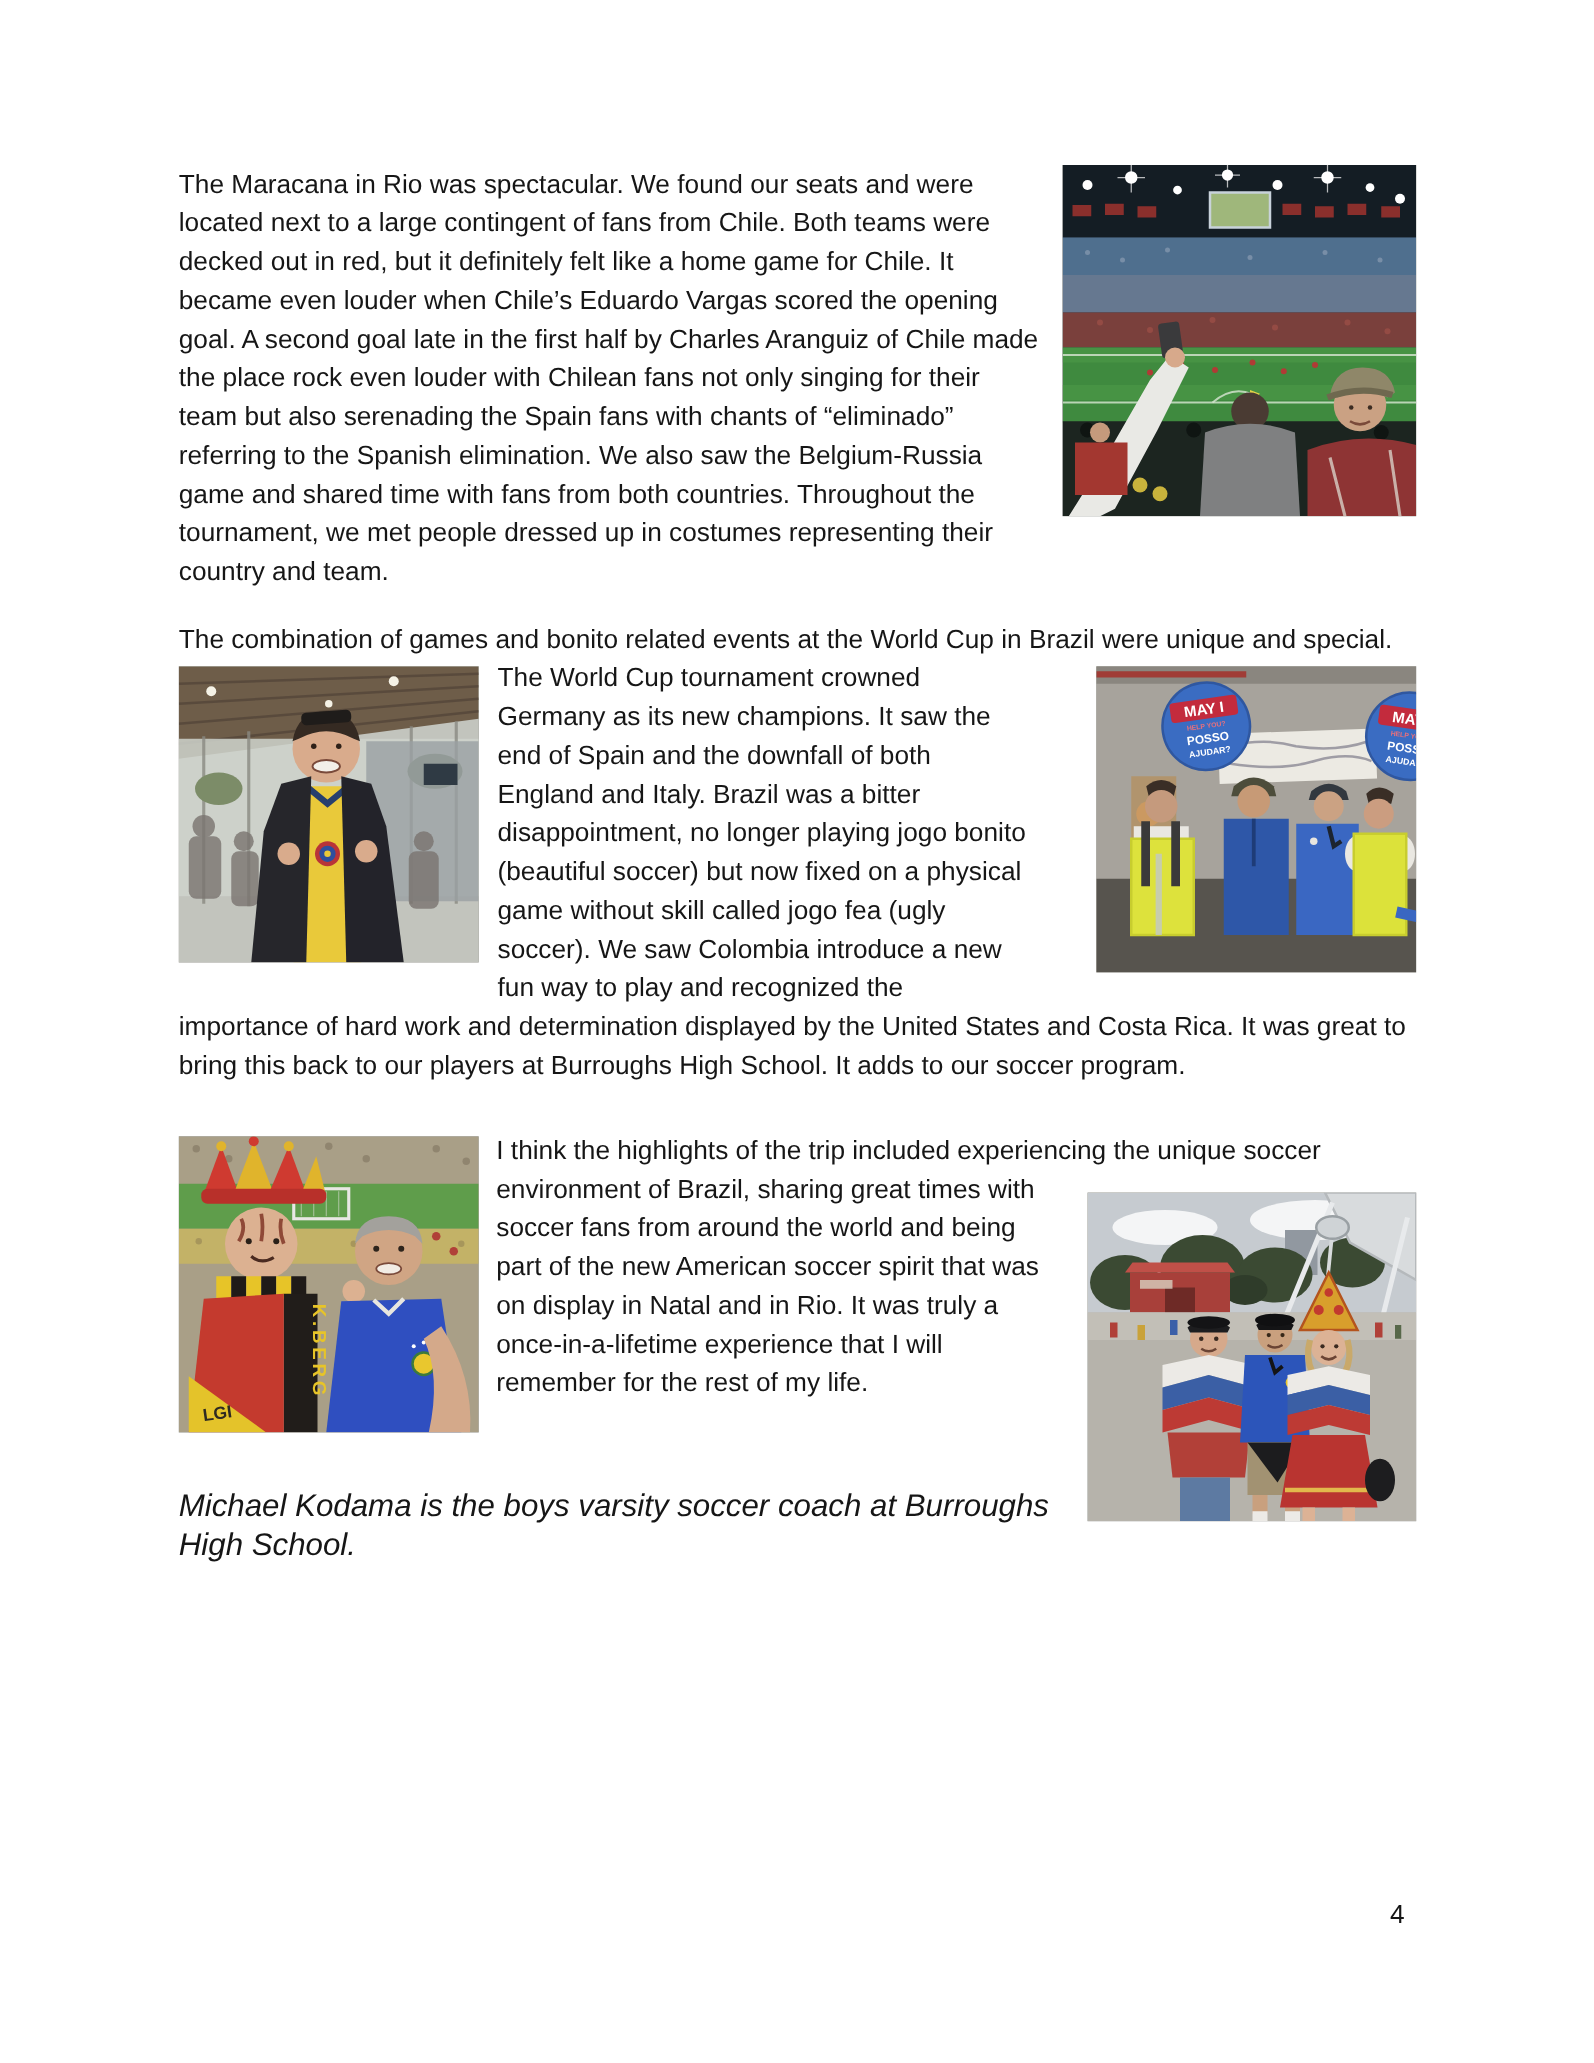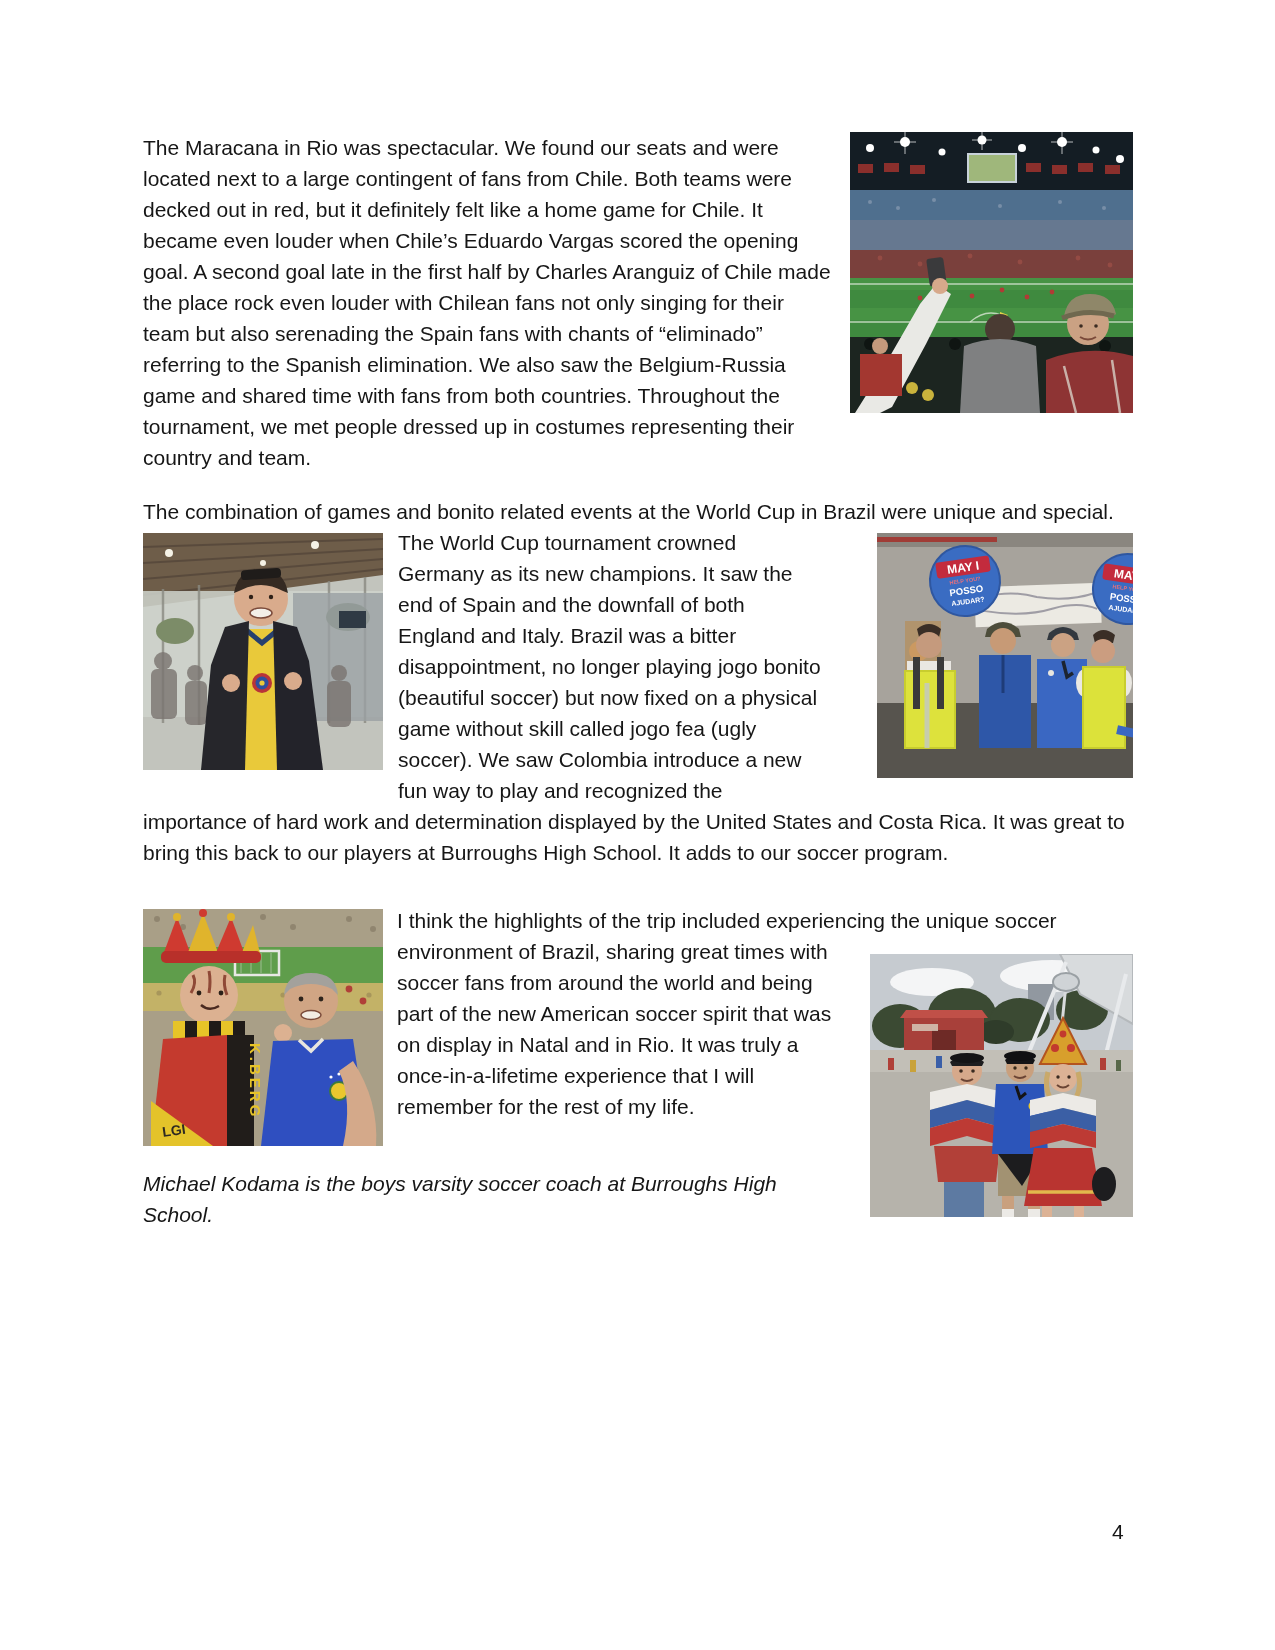--- a/index.html
+++ b/index.html
@@ -13,22 +13,22 @@
     color:#161616;
     overflow:hidden;
   }
   p.para{
     margin:0 0 23px 0;
     font-size:21px;
     line-height:31px;
   }
   p.para3{margin-top:37px;}
   p.byline{
-    margin:46px 0 0 0;
-    font-size:21px;
+    margin:68px 0 0 0;
+    font-size:25px;
     line-height:31px;
     font-style:italic;
   }
   .photo{
     display:block;
     overflow:hidden;
     background:#9a9a94;
   }
   .float-r{float:right;}
   .float-l{float:left;}

